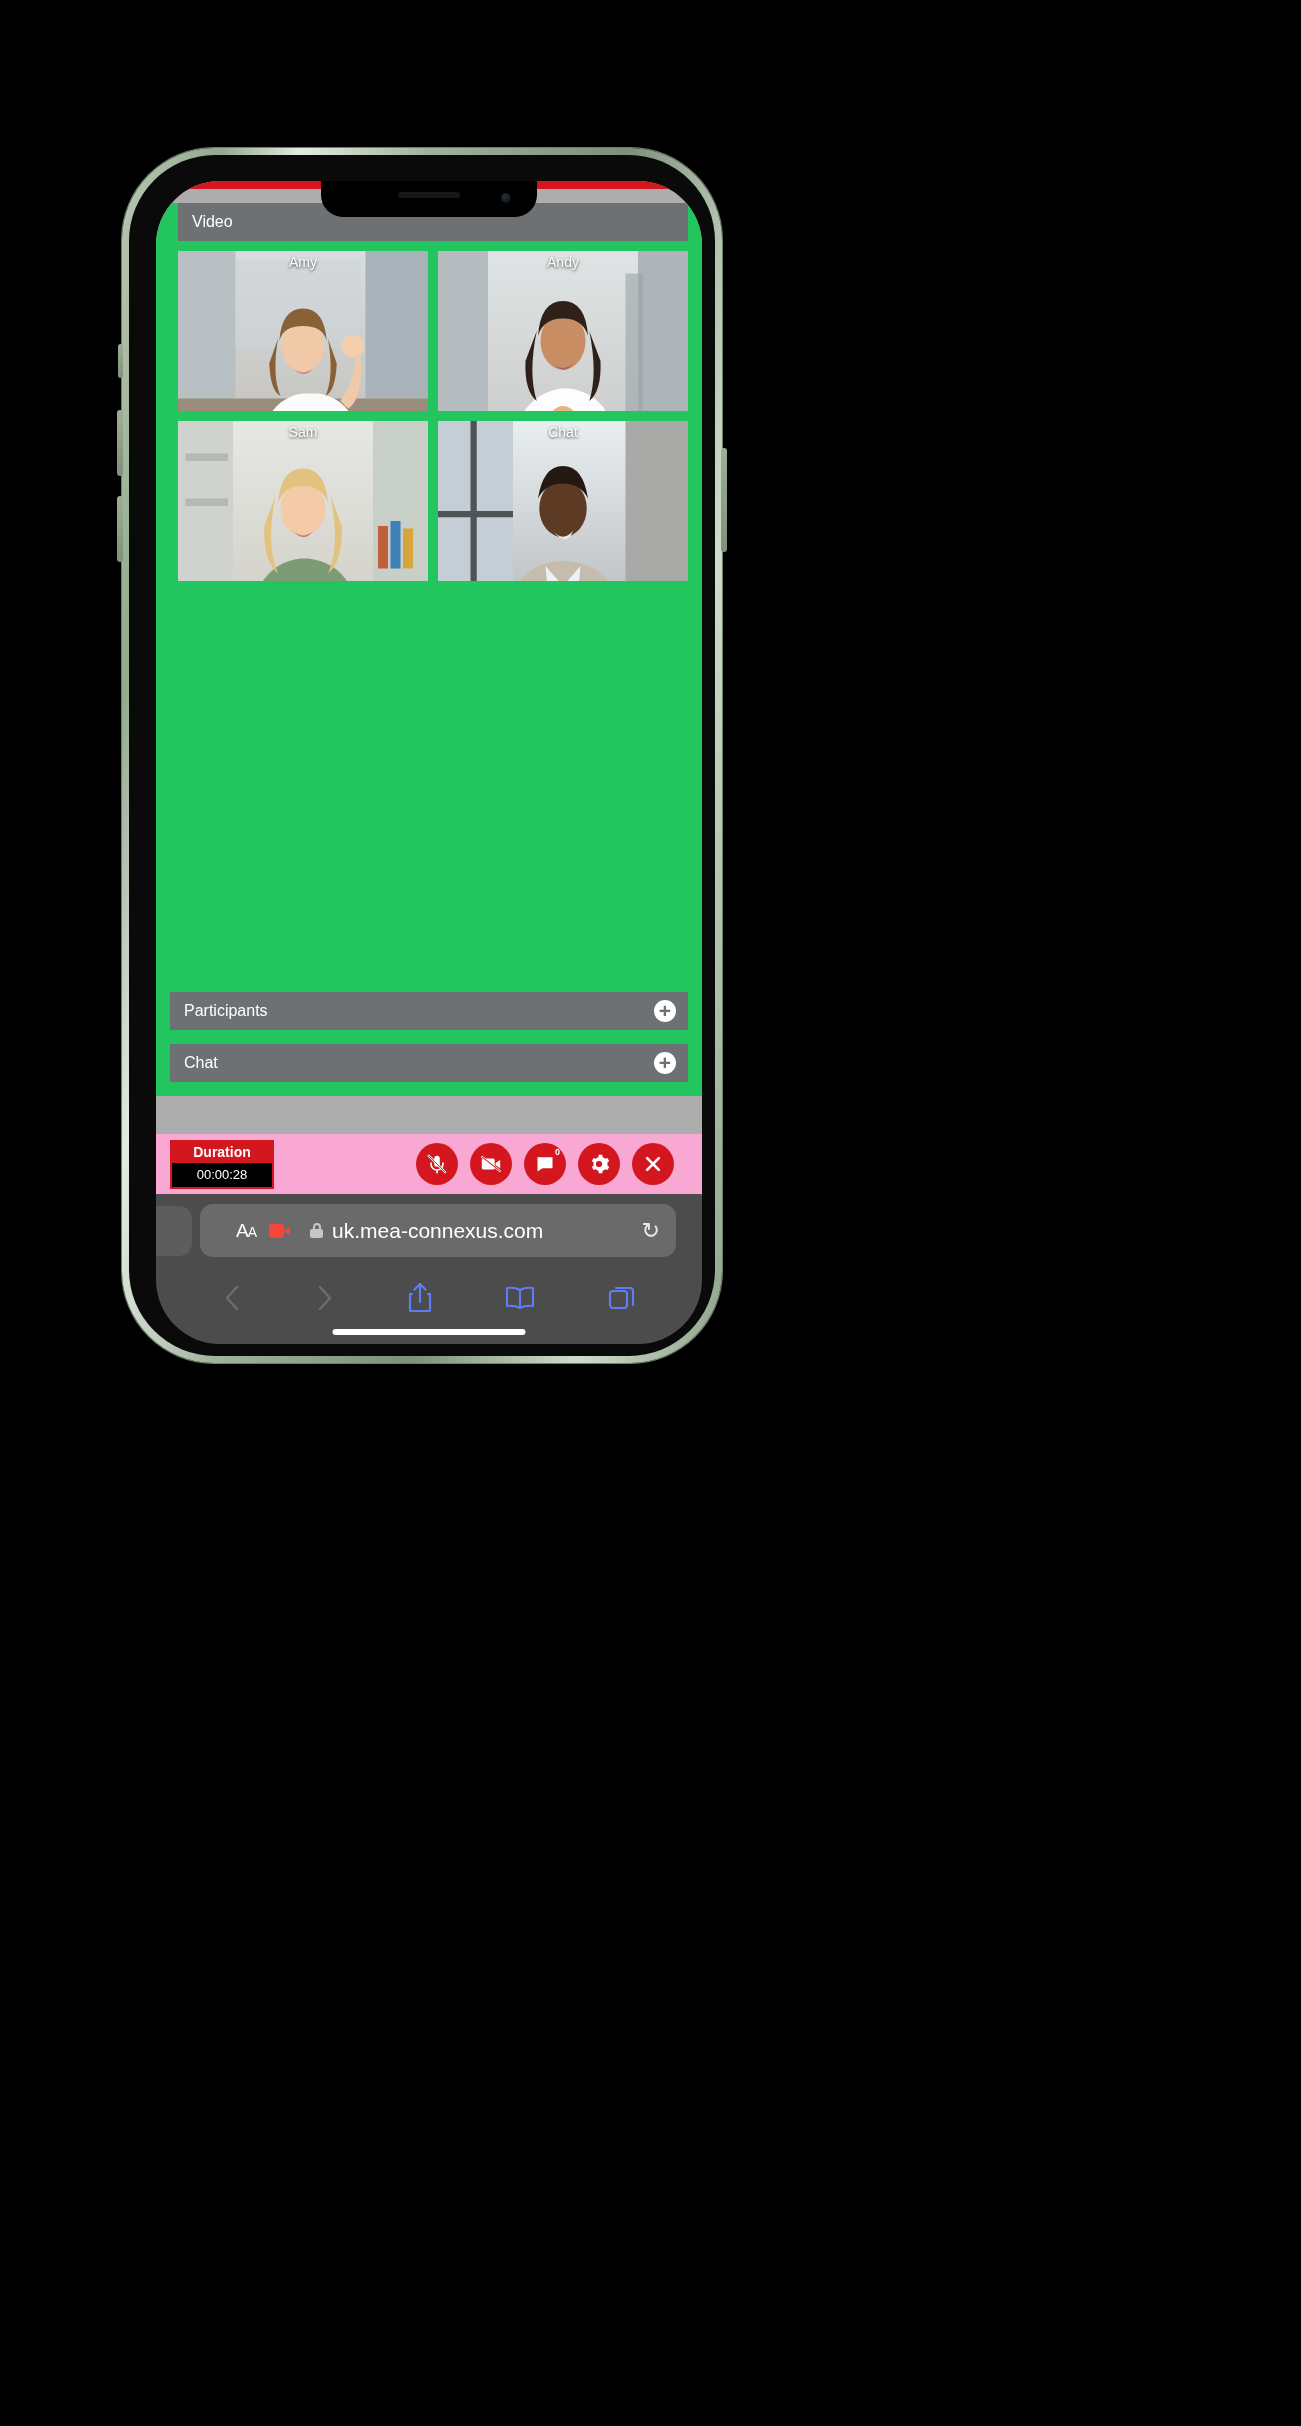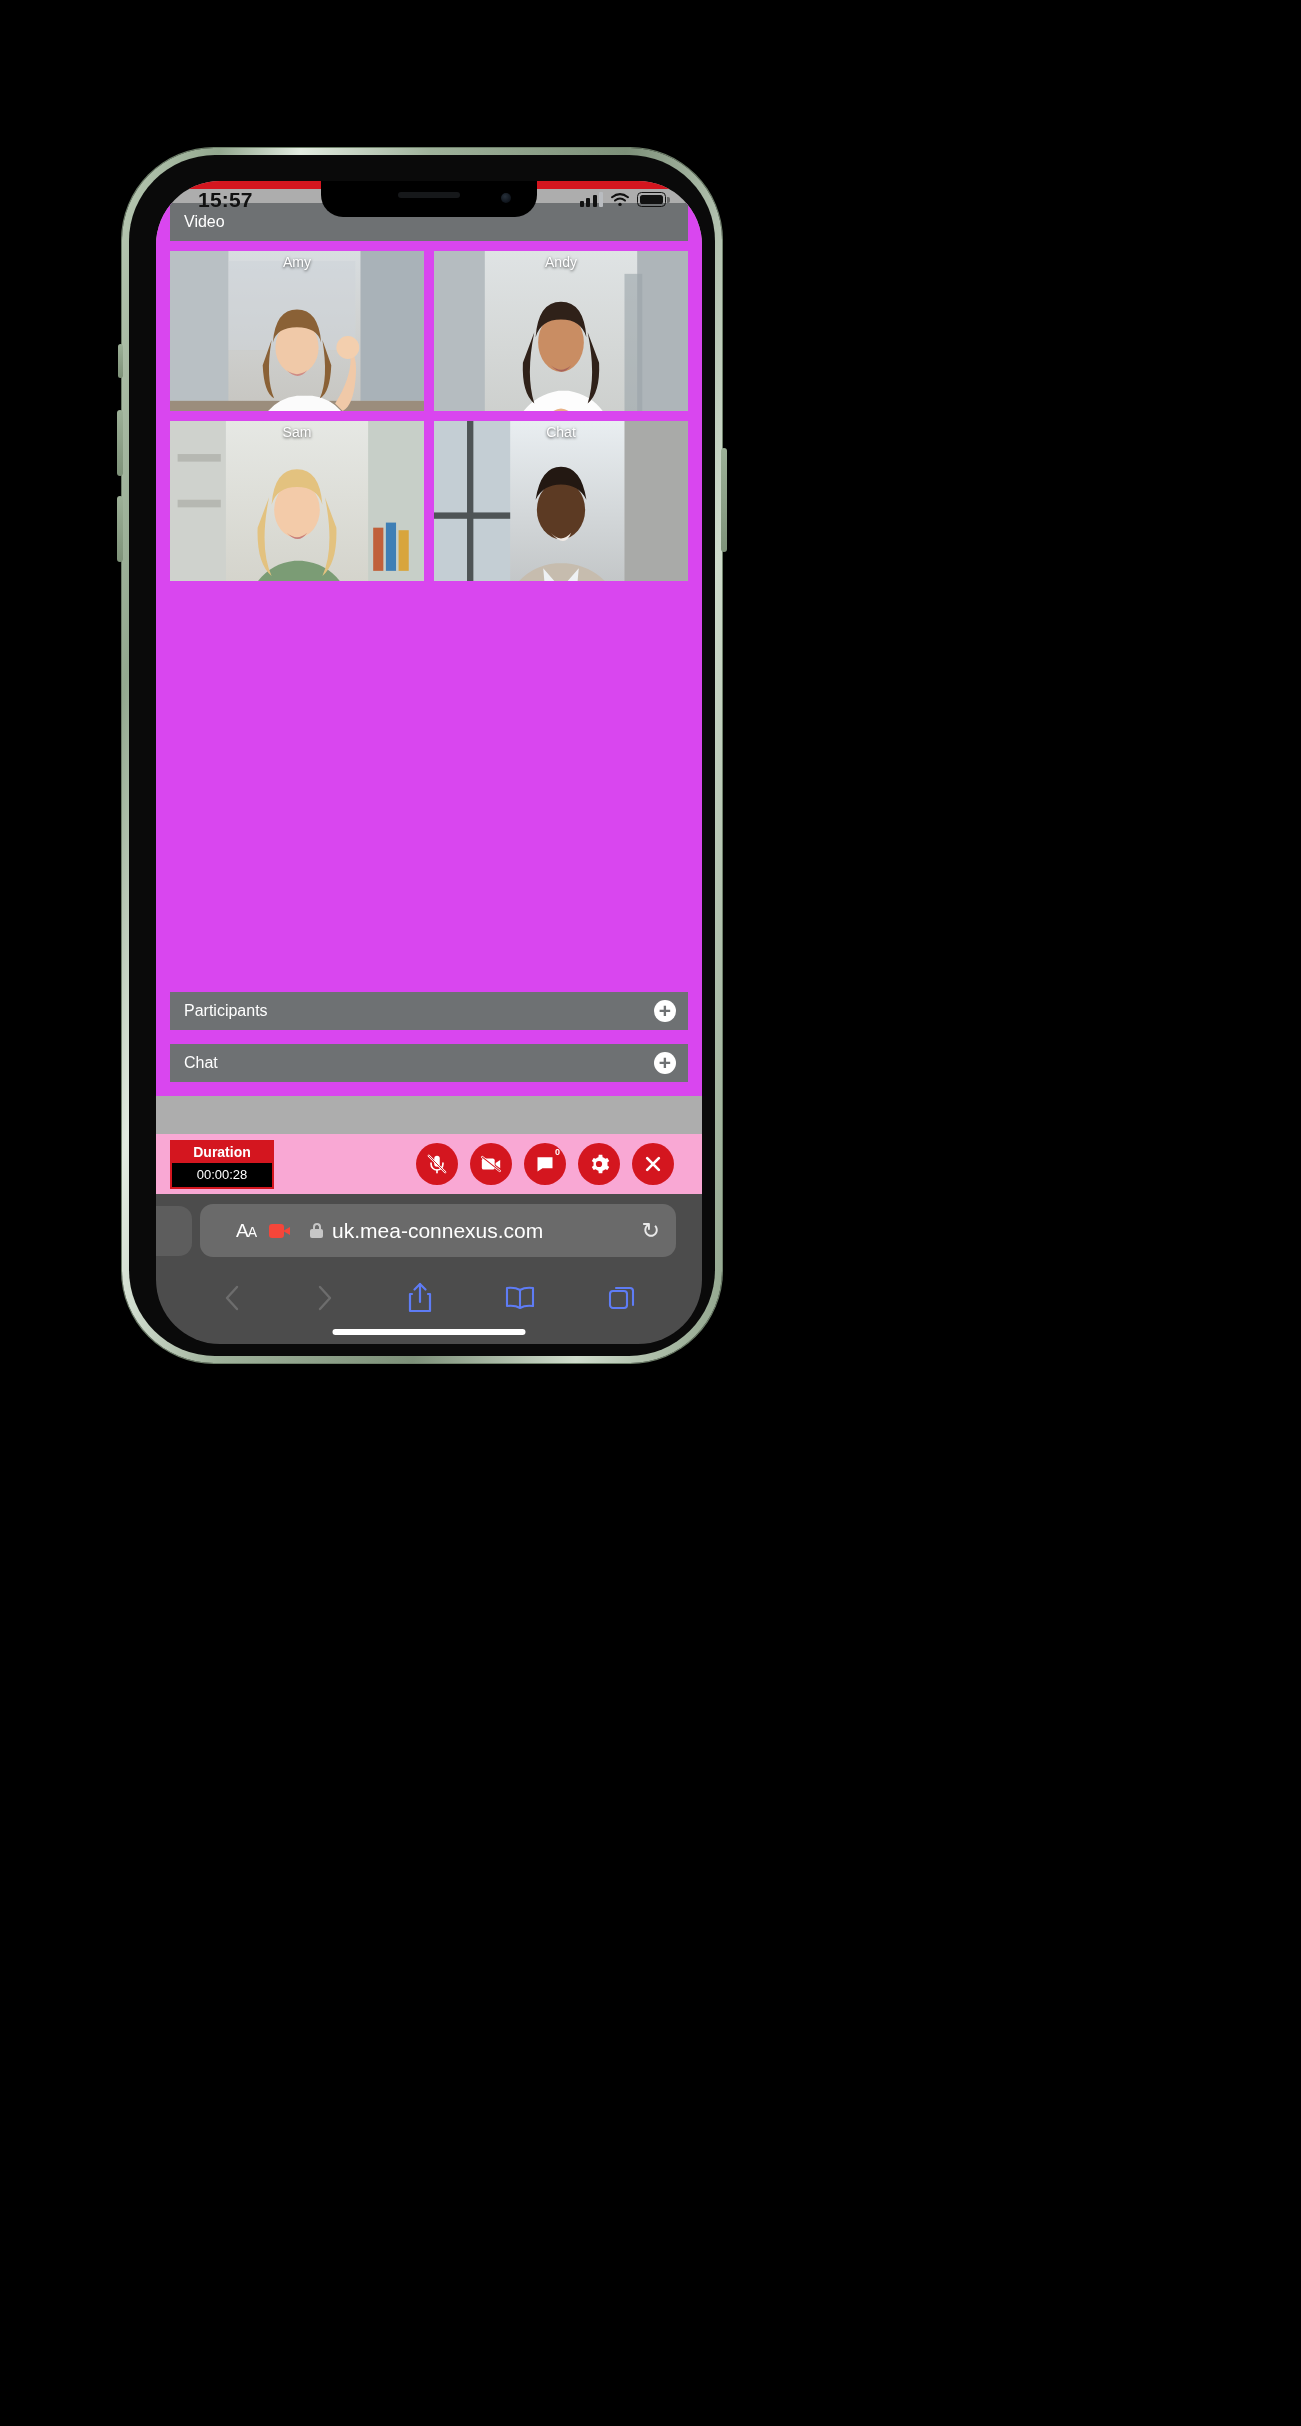--- a/index.html
+++ b/index.html
@@ -109,21 +109,21 @@
     width: 52px; height: 44px; border: 1.5px solid #c9ccd0;
     border-radius: 9px; background: #fff;
     display: flex; flex-direction: column; align-items: center;
     justify-content: center; gap: 4px;
   }
   .menu-btn i { width: 4.5px; height: 4.5px; border-radius: 50%; background: #3a3a3a; display: block; }
 
   .red-rule { height: 8px; background: #d4161f; }
 
   
-  .content { padding: 0 0 0 0; background: #d946ef; height: calc(100% - 120px); position: relative; }
+  .content { padding: 0 0 0 8px; background: #22c55e; height: calc(100% - 120px); position: relative; }
   .section-head {
     margin: 14px 14px 0 14px; height: 38px; background: #6e7173;
     display: flex; align-items: center; padding: 0 14px;
     color: #fff; font-size: 16px; position: relative;
   }
   .section-head .plus {
     position: absolute; right: 12px; top: 50%; transform: translateY(-50%);
     width: 22px; height: 22px; border-radius: 50%; background: #fff;
     display: flex; align-items: center; justify-content: center;
   }
@@ -468,38 +468,17 @@
             </span>
           </div>
           <div class="home-ind"></div>
         </div>
 
         <div class="notch">
           <span class="speaker"></span>
           <span class="cam"></span>
         </div>
 
-        <div class="statusbar">
-          <span class="sb-time">15:57</span>
-          <span class="sb-right">
-            <span class="bars">
-              <i></i>
-                <i></i>
-                <i></i>
-                <i></i>
-            </span>
-            <span class="wifi">
-              <svg width="20" height="15" viewBox="0 0 20 15">
-                <path d="M2 5.2 Q10 -1 18 5.2" stroke="#111" stroke-width="2" fill="none" stroke-linecap="round"></path>
-                <path d="M5 8.6 Q10 4.4 15 8.6" stroke="#111" stroke-width="2" fill="none" stroke-linecap="round"></path>
-                <circle cx="10" cy="12.4" r="1.7" fill="#111"></circle>
-              </svg>
-            </span>
-            <span class="batt">
-                <span></span>
-              </span>
-          </span>
-        </div>
 
       </div>
     </div>
   </div>
 </div>
 
 </body></html>

